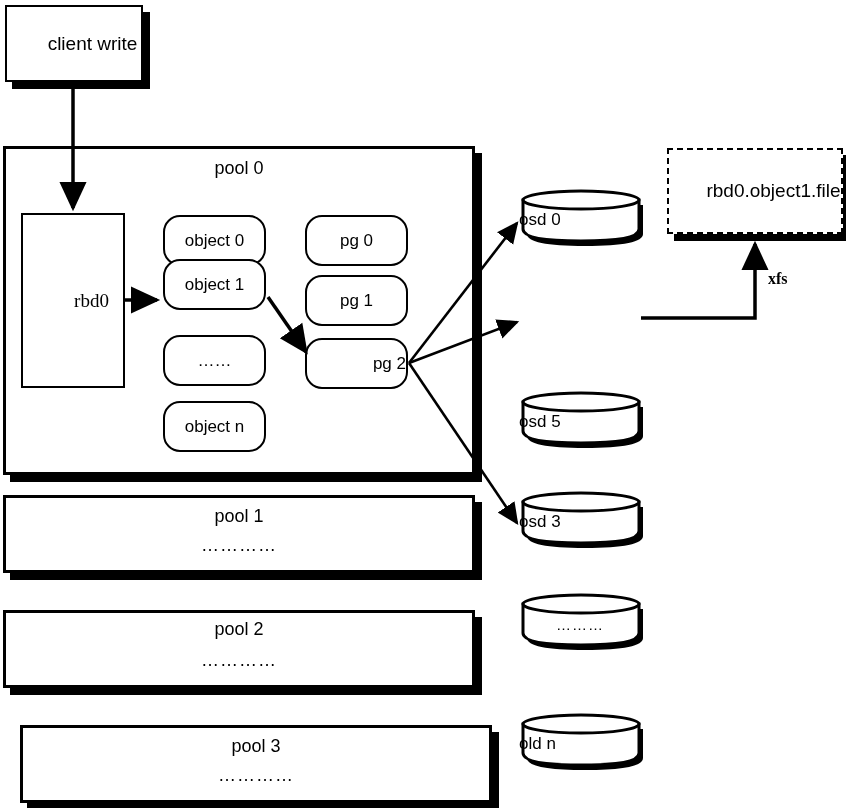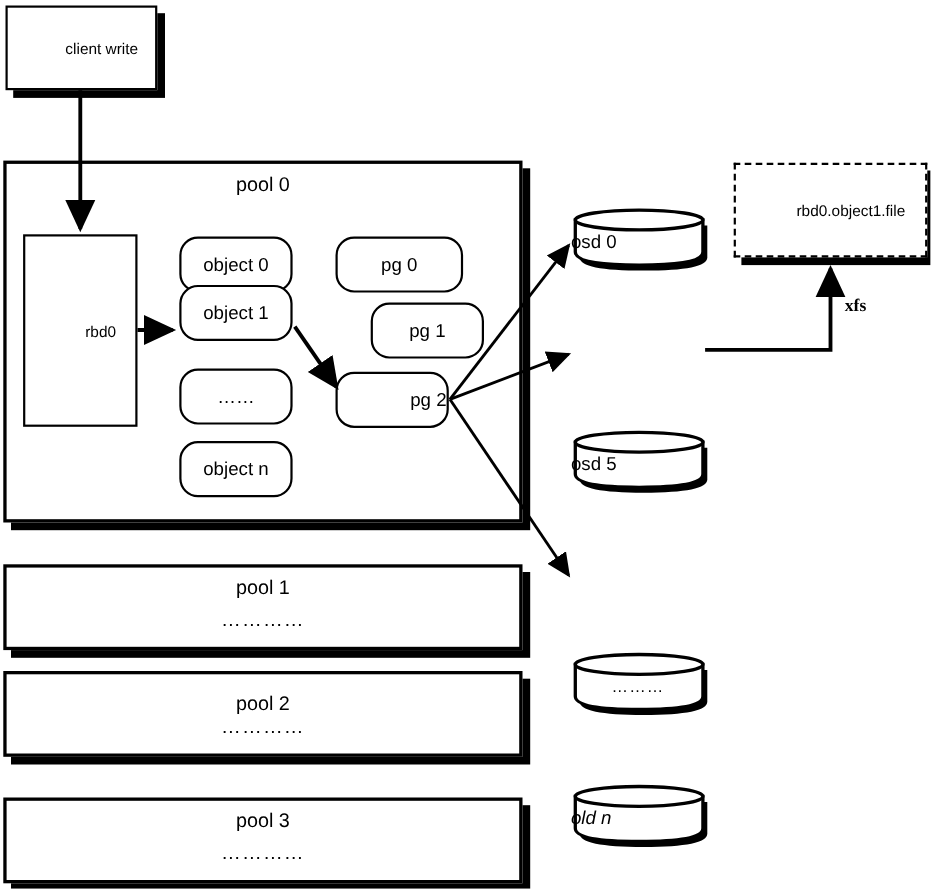--- a/index.html
+++ b/index.html
@@ -31,21 +31,21 @@
     text-align: center;
   }
   .shadowed {
     box-shadow: 7px 7px 0 0 #000000;
   }
   .dashedbox {
     border: 2px dashed #000000;
   }
 
   
-  .t18 { font-size: 14px; padding-left: 37px; }
+  .t18 { font-size: 19px; padding-left: 37px; }
   .t17 { font-size: 17px; border-radius: 17px; }
 
   
   .pool {
     position: absolute;
     box-sizing: border-box;
     background: #ffffff;
     border: 3px solid #000000;
     box-shadow: 7px 7px 0 0 #000000;
   }
@@ -118,58 +118,58 @@
 <div id="canvas">
 
   <div class="box shadowed t18" style="left:5px; top:5px; width:138px; height:77px;">
     <span>client write</span>
   </div>
 
   <div class="pool" style="left:3px; top:146px; width:472px; height:329px;">
     <div class="pool-title" style="top:9px;">pool 0</div>
   </div>
 
-  <div class="box t18" style="left:21px; top:213px; width:104px; height:175px;">
+  <div class="box t18" style="left:21px; top:213px; width:104px; height:175px;font-family:Liberation Serif, serif;">
     <span>rbd0</span>
   </div>
 
   <div class="box t17" style="left:163px; top:215px; width:103px; height:51px;">
     <span>object 0</span>
   </div>
   <div class="box t17" style="left:163px; top:259px; width:103px; height:51px;">
     <span>object 1</span>
   </div>
   <div class="box t17" style="left:163px; top:335px; width:103px; height:51px;">
     <span>……</span>
   </div>
   <div class="box t17" style="left:163px; top:401px; width:103px; height:51px;">
     <span>object n</span>
   </div>
 
-  <div class="box t17" style="left:305px; top:215px; width:116px; height:51px;">
+  <div class="box t17" style="left:305px; top:215px; width:103px; height:51px;">
     <span>pg 0</span>
   </div>
-  <div class="box t17" style="left:305px; top:275px; width:103px; height:51px;margin-left:32px;">
+  <div class="box t17" style="left:305px; top:275px; width:103px; height:51px;">
     <span>pg 1</span>
   </div>
   <div class="box t17" style="left:305px; top:338px; width:103px; height:51px;justify-content:flex-end;">
     <span>pg 2</span>
   </div>
 
-  <div class="pool" style="left:3px; top:513px; width:472px; height:78px;">
+  <div class="pool" style="left:3px; top:495px; width:472px; height:78px;">
     <div class="pool-title" style="top:8px;">pool 1</div>
     <div class="pool-dots" style="top:37px;">…………</div>
   </div>
 
   <div class="pool" style="left:3px; top:610px; width:472px; height:78px;">
-    <div class="pool-title" style="top:16px;text-align:center;">pool 2</div>
+    <div class="pool-title" style="top:6px;text-align:center;">pool 2</div>
     <div class="pool-dots" style="top:37px;">…………</div>
   </div>
 
-  <div class="pool" style="left:3px; top:725px; width:472px; height:78px;">
+  <div class="pool" style="left:20px; top:725px; width:472px; height:78px;">
     <div class="pool-title" style="top:8px;">pool 3</div>
     <div class="pool-dots" style="top:37px;">…………</div>
   </div>
 
   <div class="cyl" style="left:519px; top:188px;">
     <svg width="132" height="72" viewBox="0 0 132 72">
       <path d="M 8 17 L 8 46 Q 8 58 66 58 Q 124 58 124 46 L 124 17 Z" fill="#000000"></path>
       <path d="M 4 12 L 4 41 Q 4 53 62 53 Q 120 53 120 41 L 120 12 Z" fill="#ffffff" stroke="#000000" stroke-width="3"></path>
       <ellipse cx="62" cy="12" rx="58" ry="9" fill="#ffffff" stroke="#000000" stroke-width="3"></ellipse>
     </svg>
@@ -179,31 +179,39 @@
 
   <div class="cyl" style="left:519px; top:390px;">
     <svg width="132" height="72" viewBox="0 0 132 72">
       <path d="M 8 17 L 8 46 Q 8 58 66 58 Q 124 58 124 46 L 124 17 Z" fill="#000000"></path>
       <path d="M 4 12 L 4 41 Q 4 53 62 53 Q 120 53 120 41 L 120 12 Z" fill="#ffffff" stroke="#000000" stroke-width="3"></path>
       <ellipse cx="62" cy="12" rx="58" ry="9" fill="#ffffff" stroke="#000000" stroke-width="3"></ellipse>
     </svg>
     <div class="cyl-label">osd 5</div>
   </div>
 
+  <div class="cyl" style="left:519px; top:490px;">
+    <svg width="132" height="72" viewBox="0 0 132 72">
+      <path d="M 8 17 L 8 46 Q 8 58 66 58 Q 124 58 124 46 L 124 17 Z" fill="#000000"></path>
+      <path d="M 4 12 L 4 41 Q 4 53 62 53 Q 120 53 120 41 L 120 12 Z" fill="#ffffff" stroke="#000000" stroke-width="3"></path>
+      <ellipse cx="62" cy="12" rx="58" ry="9" fill="#ffffff" stroke="#000000" stroke-width="3"></ellipse>
+    </svg>
+    <div class="cyl-label">osd 3</div>
+  </div>
 
   <div class="cyl" style="left:519px; top:592px;">
     <svg width="132" height="72" viewBox="0 0 132 72">
       <path d="M 8 17 L 8 46 Q 8 58 66 58 Q 124 58 124 46 L 124 17 Z" fill="#000000"></path>
       <path d="M 4 12 L 4 41 Q 4 53 62 53 Q 120 53 120 41 L 120 12 Z" fill="#ffffff" stroke="#000000" stroke-width="3"></path>
       <ellipse cx="62" cy="12" rx="58" ry="9" fill="#ffffff" stroke="#000000" stroke-width="3"></ellipse>
     </svg>
     <div class="cyl-dots">………</div>
   </div>
 
-  <div class="cyl" style="left:519px; top:712px;font-style:italic;">
+  <div class="cyl" style="left:519px; top:712px;">
     <svg width="132" height="72" viewBox="0 0 132 72">
       <path d="M 8 17 L 8 46 Q 8 58 66 58 Q 124 58 124 46 L 124 17 Z" fill="#000000"></path>
       <path d="M 4 12 L 4 41 Q 4 53 62 53 Q 120 53 120 41 L 120 12 Z" fill="#ffffff" stroke="#000000" stroke-width="3"></path>
       <ellipse cx="62" cy="12" rx="58" ry="9" fill="#ffffff" stroke="#000000" stroke-width="3"></ellipse>
     </svg>
     <div class="cyl-label">old n</div>
   </div>
 
   <div class="box dashedbox shadowed t18" style="left:667px; top:148px; width:176px; height:86px;">
     <span>rbd0.object1.file</span>

